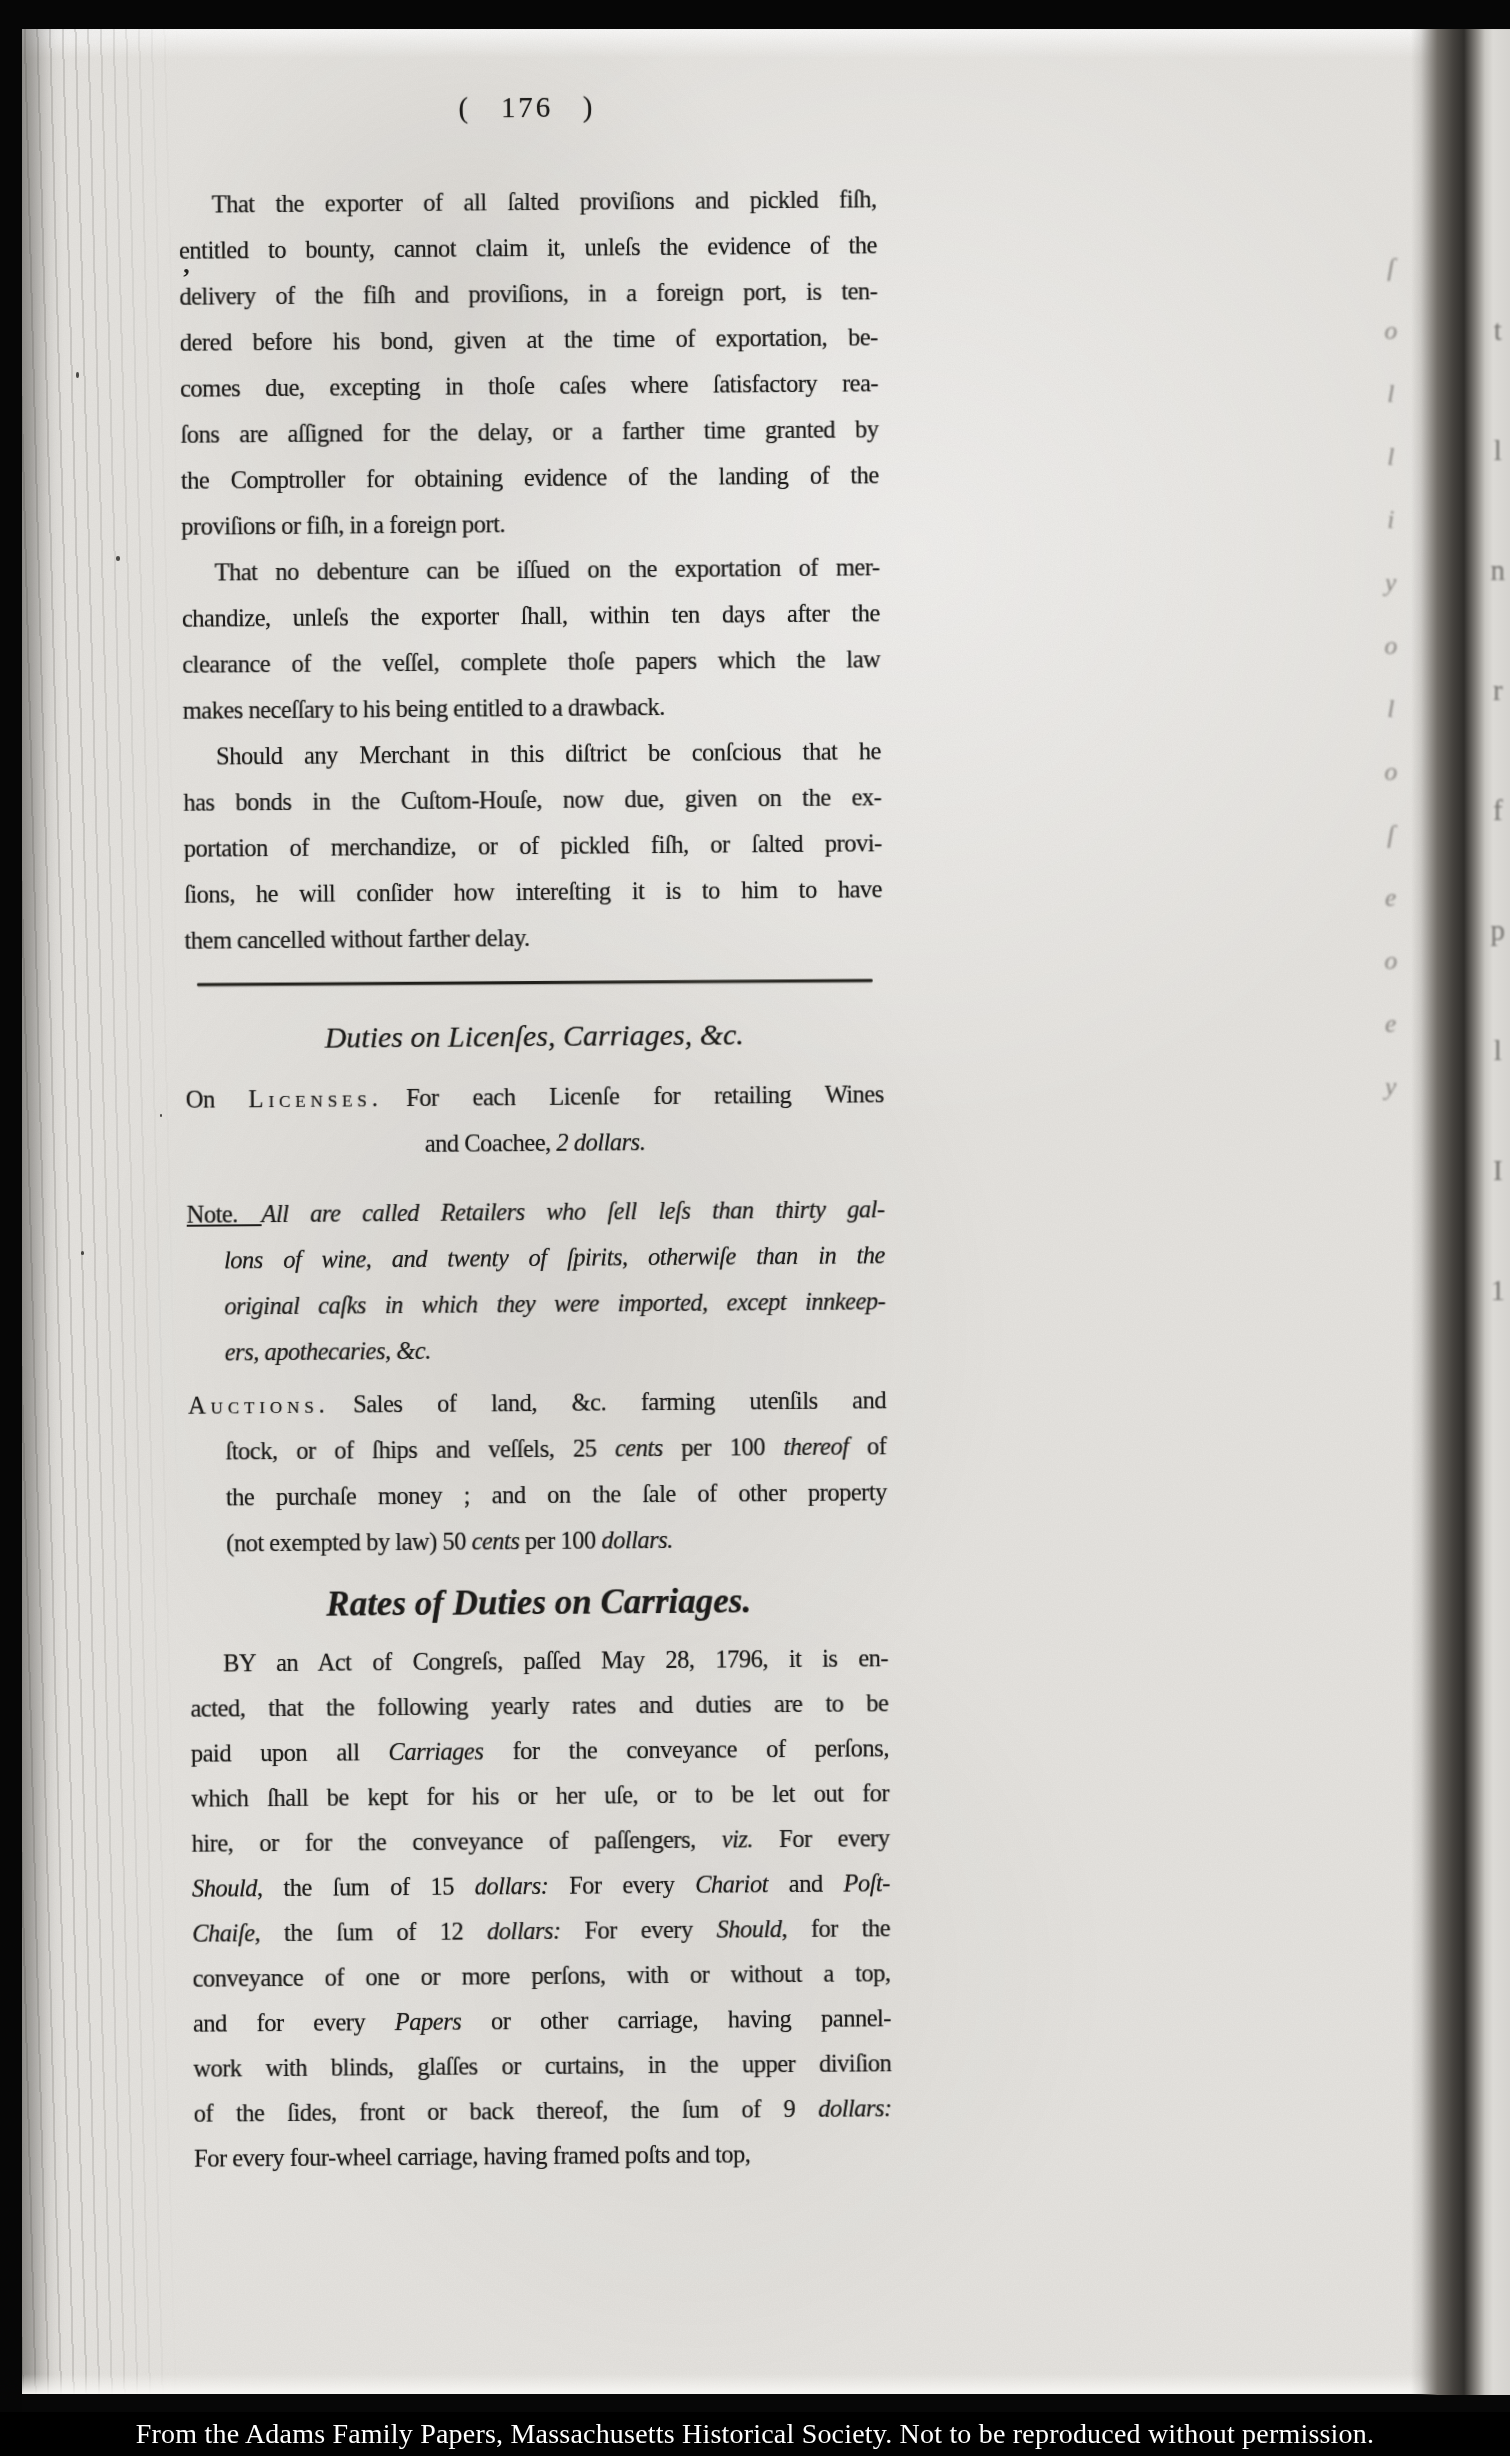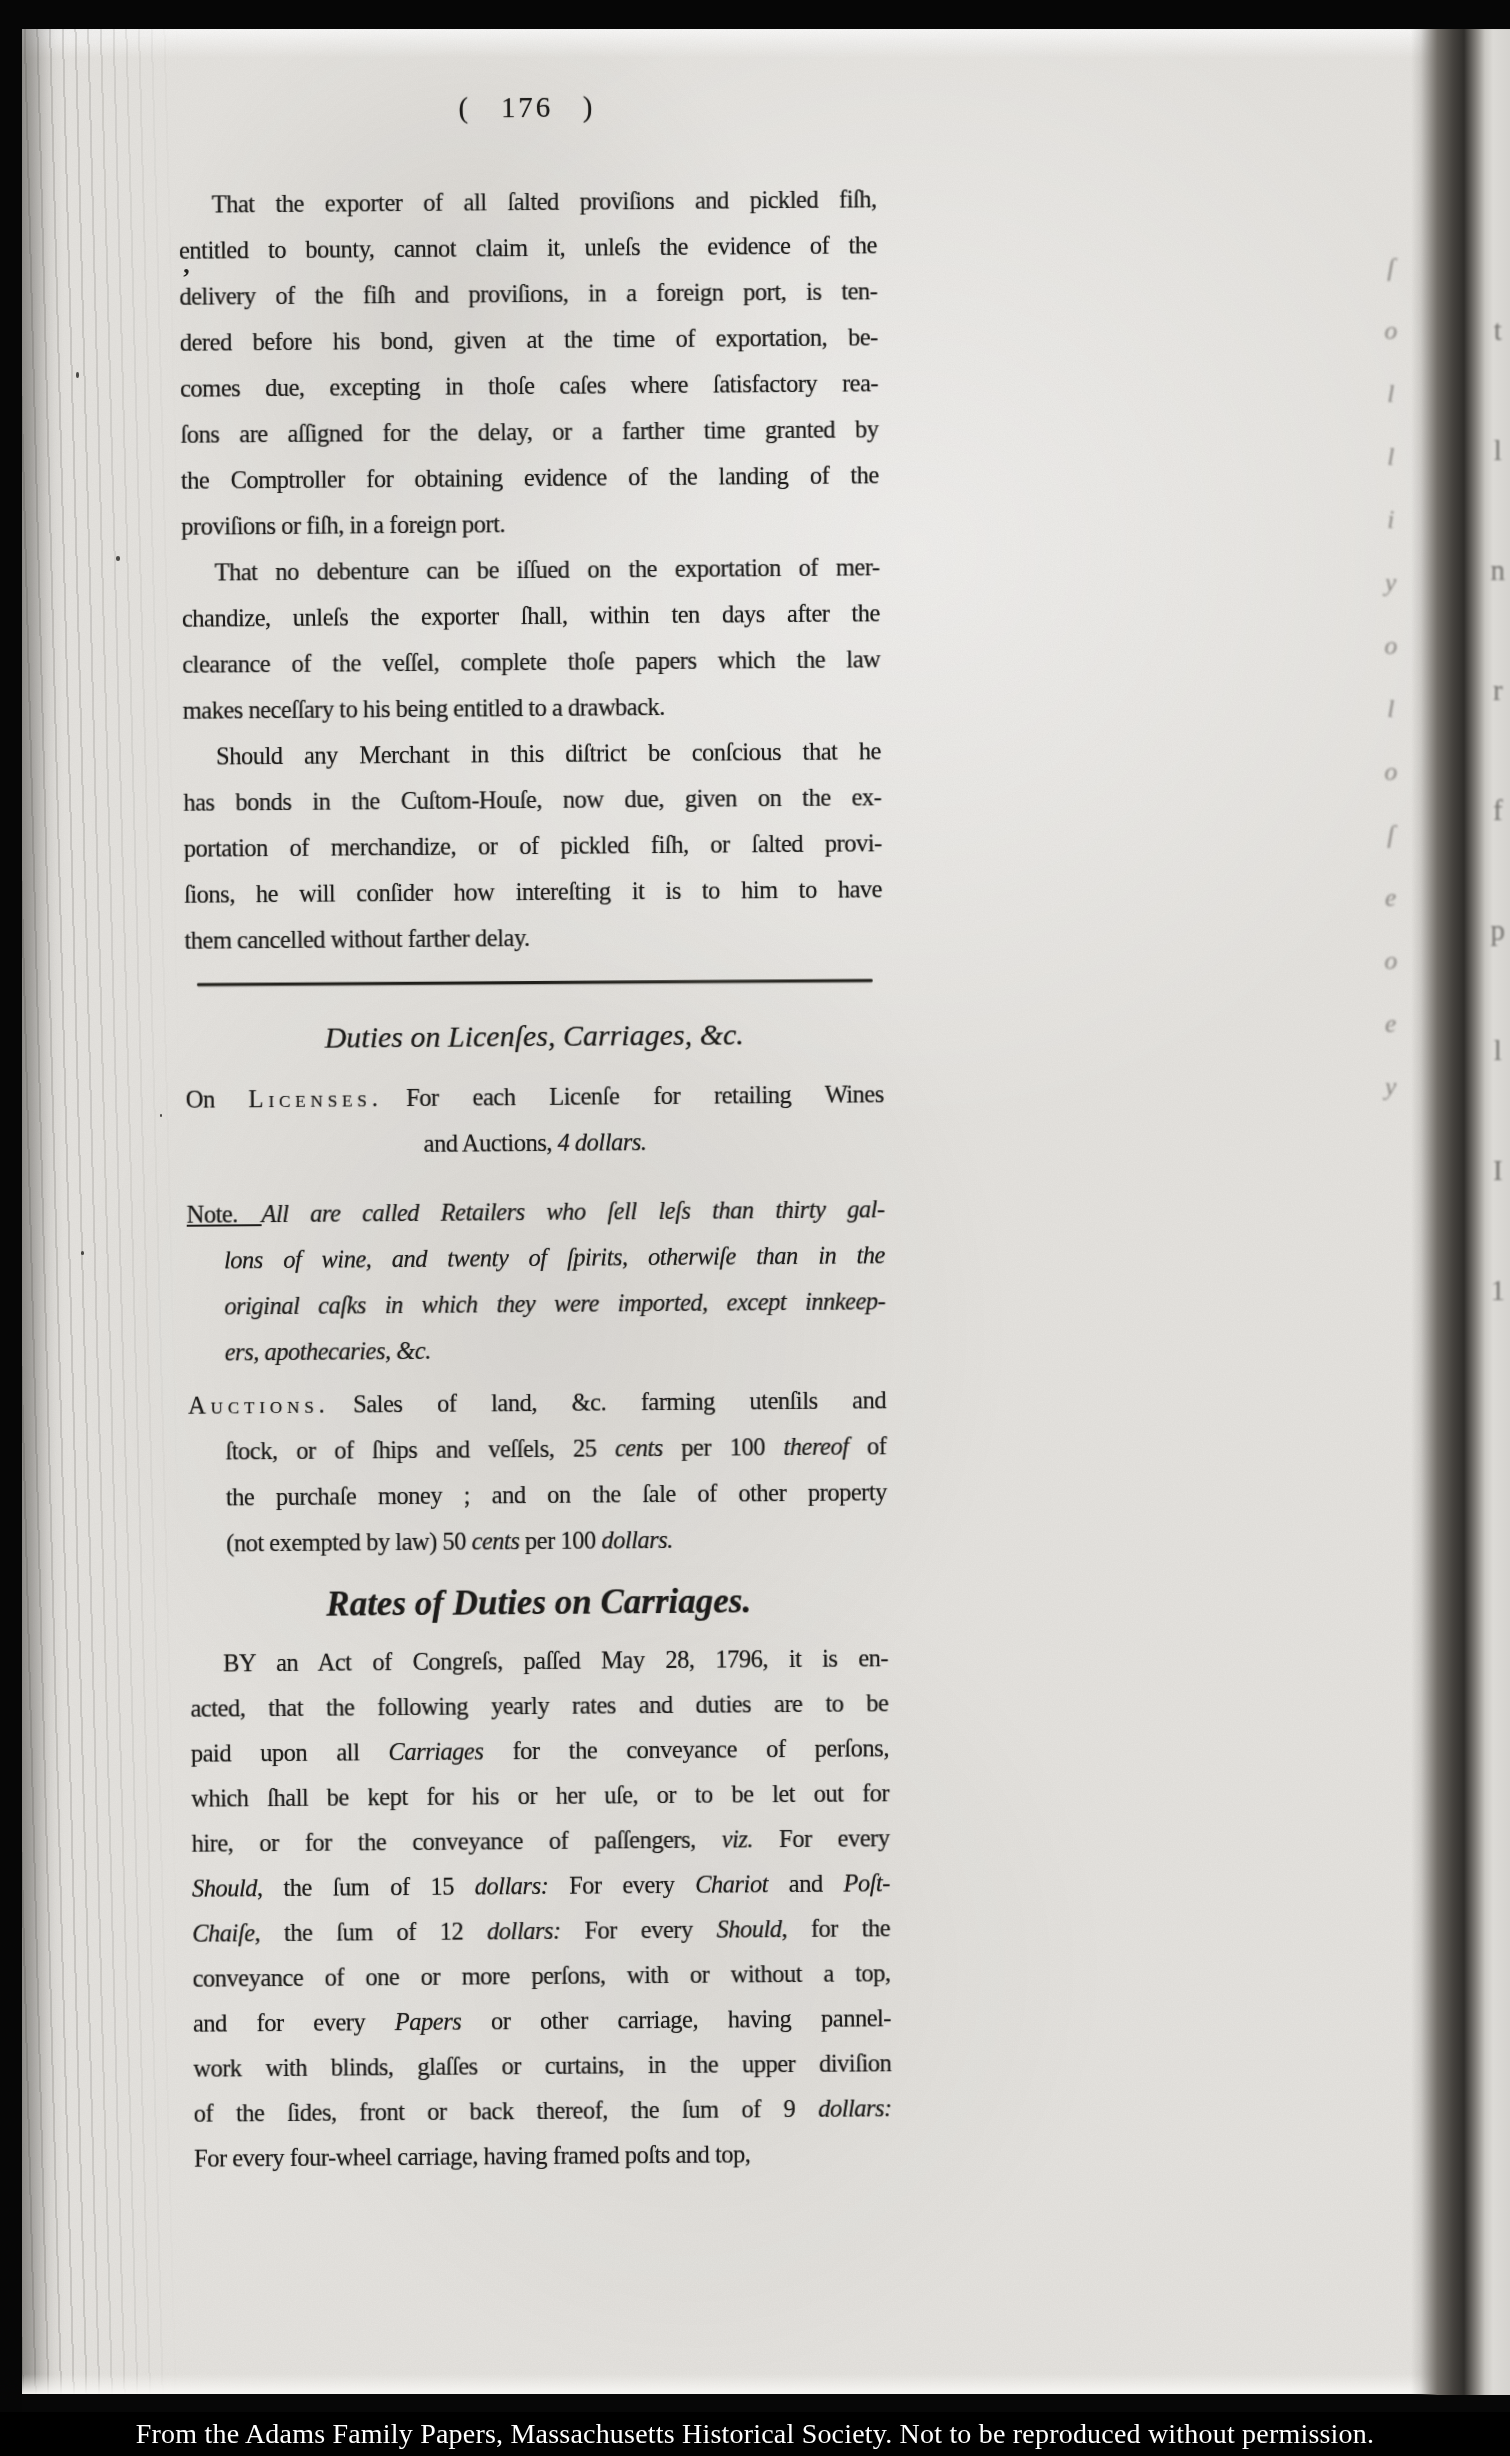--- a/index.html
+++ b/index.html
@@ -124,21 +124,21 @@
           <div class="ln"><span>portation of merchandize, or of pickled fiſh, or ſalted provi-</span></div>
           <div class="ln"><span>ſions, he will conſider how intereſting it is to him to have</span></div>
           <div class="ln last"><span>them cancelled without farther delay.</span></div>
         </div>
         <div class="blk rule-blk"></div>
         <div class="blk h1">
           <div class="ln ctr"><span class="it">Duties on Licenſes, Carriages, &amp;c.</span></div>
         </div>
         <div class="blk lic">
           <div class="ln"><span>On </span><span class="sc">Licenses.</span><span>  For each Licenſe for retailing Wines</span></div>
-          <div class="ln ctr"><span>and Auctions, </span><span class="it">4 dollars.</span></div>
+          <div class="ln ctr"><span>and Coachee, </span><span class="it">2 dollars.</span></div>
         </div>
         <div class="blk note">
           <div class="ln"><span class="rm">Note.  </span><span>All are called Retailers who ſell leſs than thirty gal-</span></div>
           <div class="ln hang"><span>lons of wine, and twenty of ſpirits, otherwiſe than in the</span></div>
           <div class="ln hang"><span>original caſks in which they were imported, except innkeep-</span></div>
           <div class="ln hang last"><span>ers, apothecaries, &amp;c.</span></div>
         </div>
         <div class="blk auc">
           <div class="ln"><span class="sc">Auctions.</span><span>  Sales of land, &amp;c. farming utenſils and</span></div>
           <div class="ln hang"><span>ſtock, or of ſhips and veſſels, 25 </span><span class="it">cents</span><span> per 100 </span><span class="it">thereof</span><span> of</span></div>

